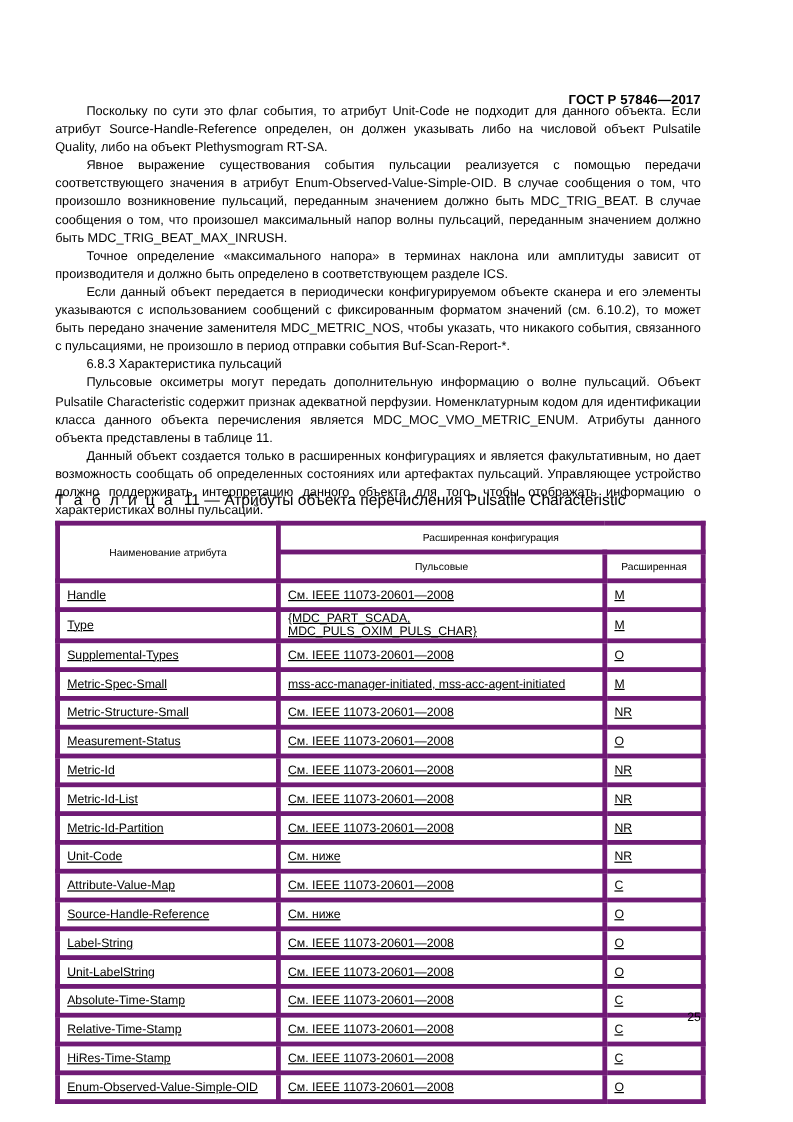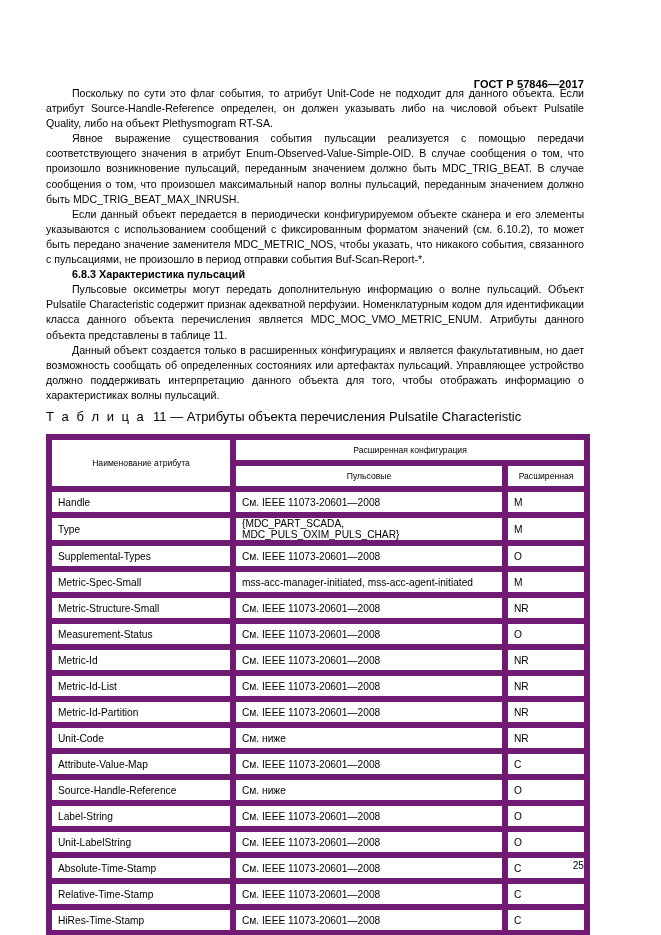--- a/index.html
+++ b/index.html
@@ -42,21 +42,21 @@
     margin: 0;
     font-size: 10.6px;
     line-height: 15.1px;
     text-align: justify;
     text-indent: 26px;
     hyphens: manual;
   }
   h3.section-heading {
     margin: 0;
     font-size: 10.8px;
-    font-weight: bold;
+    font-weight: normal;
     line-height: 15.1px;
     text-indent: 26px;
     text-align: left;
   }
   .table-caption {
     position: absolute;
     left: 46px;
     top: 409px;
     font-size: 13px;
     white-space: nowrap;
@@ -68,62 +68,63 @@
     position: absolute;
     left: 46px;
     top: 434px;
     width: 538px;
     border-collapse: collapse;
     table-layout: fixed;
     font-size: 10.2px;
   }
   table.attr-table th,
   table.attr-table td {
-    border: 6px solid #701a75;
+    border: 4px solid #701a75;
     padding: 0 6px;
     vertical-align: middle;
   }
   table.attr-table thead th {
     text-align: center;
     font-weight: normal;
     font-size: 8.6px;
     height: 20px;
   }
   table.attr-table thead th.name-col-head {
     height: 41px;
     margin-top: 48px;
   }
   table.attr-table tbody td {
     height: 20px;
     text-align: left;
     font-weight: normal;
+    text-decoration: underline;
   }
   col.c-name { width: 184px; }
   col.c-value { width: 272px; }
   col.c-qual  { width: 82px; }
   .page-number {
     position: absolute;
     left: 46px;
     top: 843px;
     width: 538px;
     text-align: right;
     font-size: 10.2px;
-    margin-top: 17px;
   }
 </style>
 </head>
 <body>
 
 <div class="page">
 
   <div class="doc-header">ГОСТ Р 57846—2017</div>
 
   <div class="body-area">
     <p class="para">Поскольку по сути это флаг события, то атрибут Unit-Code не подходит для данного объекта. Если атрибут Source-Handle-Reference определен, он должен указывать либо на числовой объект Pulsatile Quality, либо на объект Plethysmogram RT-SA.</p>
     <p class="para">Явное выражение существования события пульсации реализуется с помощью передачи соответствующего значения в атрибут Enum-Observed-Value-Simple-OID. В случае сообщения о том, что произошло возникновение пульсаций, переданным значением должно быть MDC_TRIG_BEAT. В случае сообщения о том, что произошел максимальный напор волны пульсаций, переданным значением должно быть MDC_TRIG_BEAT_MAX_INRUSH.</p>
+    <p class="para">Точное определение «максимального напора» в терминах наклона или амплитуды зависит от производителя и должно быть определено в соответствующем разделе ICS.</p>
     <p class="para">Если данный объект передается в периодически конфигурируемом объекте сканера и его элементы указываются с использованием сообщений с фиксированным форматом значений (см. 6.10.2), то может быть передано значение заменителя MDC_METRIC_NOS, чтобы указать, что никакого события, связанного с пульсациями, не произошло в период отправки события Buf-Scan-Report-*.</p>
 
     <h3 class="section-heading">6.8.3 Характеристика пульсаций</h3>
     <p class="para">Пульсовые оксиметры могут передать дополнительную информацию о волне пульсаций. Объект Pulsatile Characteristic содержит признак адекватной перфузии. Номенклатурным кодом для идентификации класса данного объекта перечисления является MDC_MOC_VMO_METRIC_ENUM. Атрибуты данного объекта представлены в таблице 11.</p>
     <p class="para">Данный объект создается только в расширенных конфигурациях и является факультативным, но дает возможность сообщать об определенных состояниях или артефактах пульсаций. Управляющее устройство должно поддерживать интерпретацию данного объекта для того, чтобы отображать информацию о характеристиках волны пульсаций.</p>
   </div>
 
   <div class="table-caption">
     <span class="spaced">Т а б л и ц а</span><span>&nbsp; </span><span>11</span><span> </span><span>—</span><span> </span><span>Атрибуты объекта перечисления Pulsatile Characteristic</span>
   </div>

